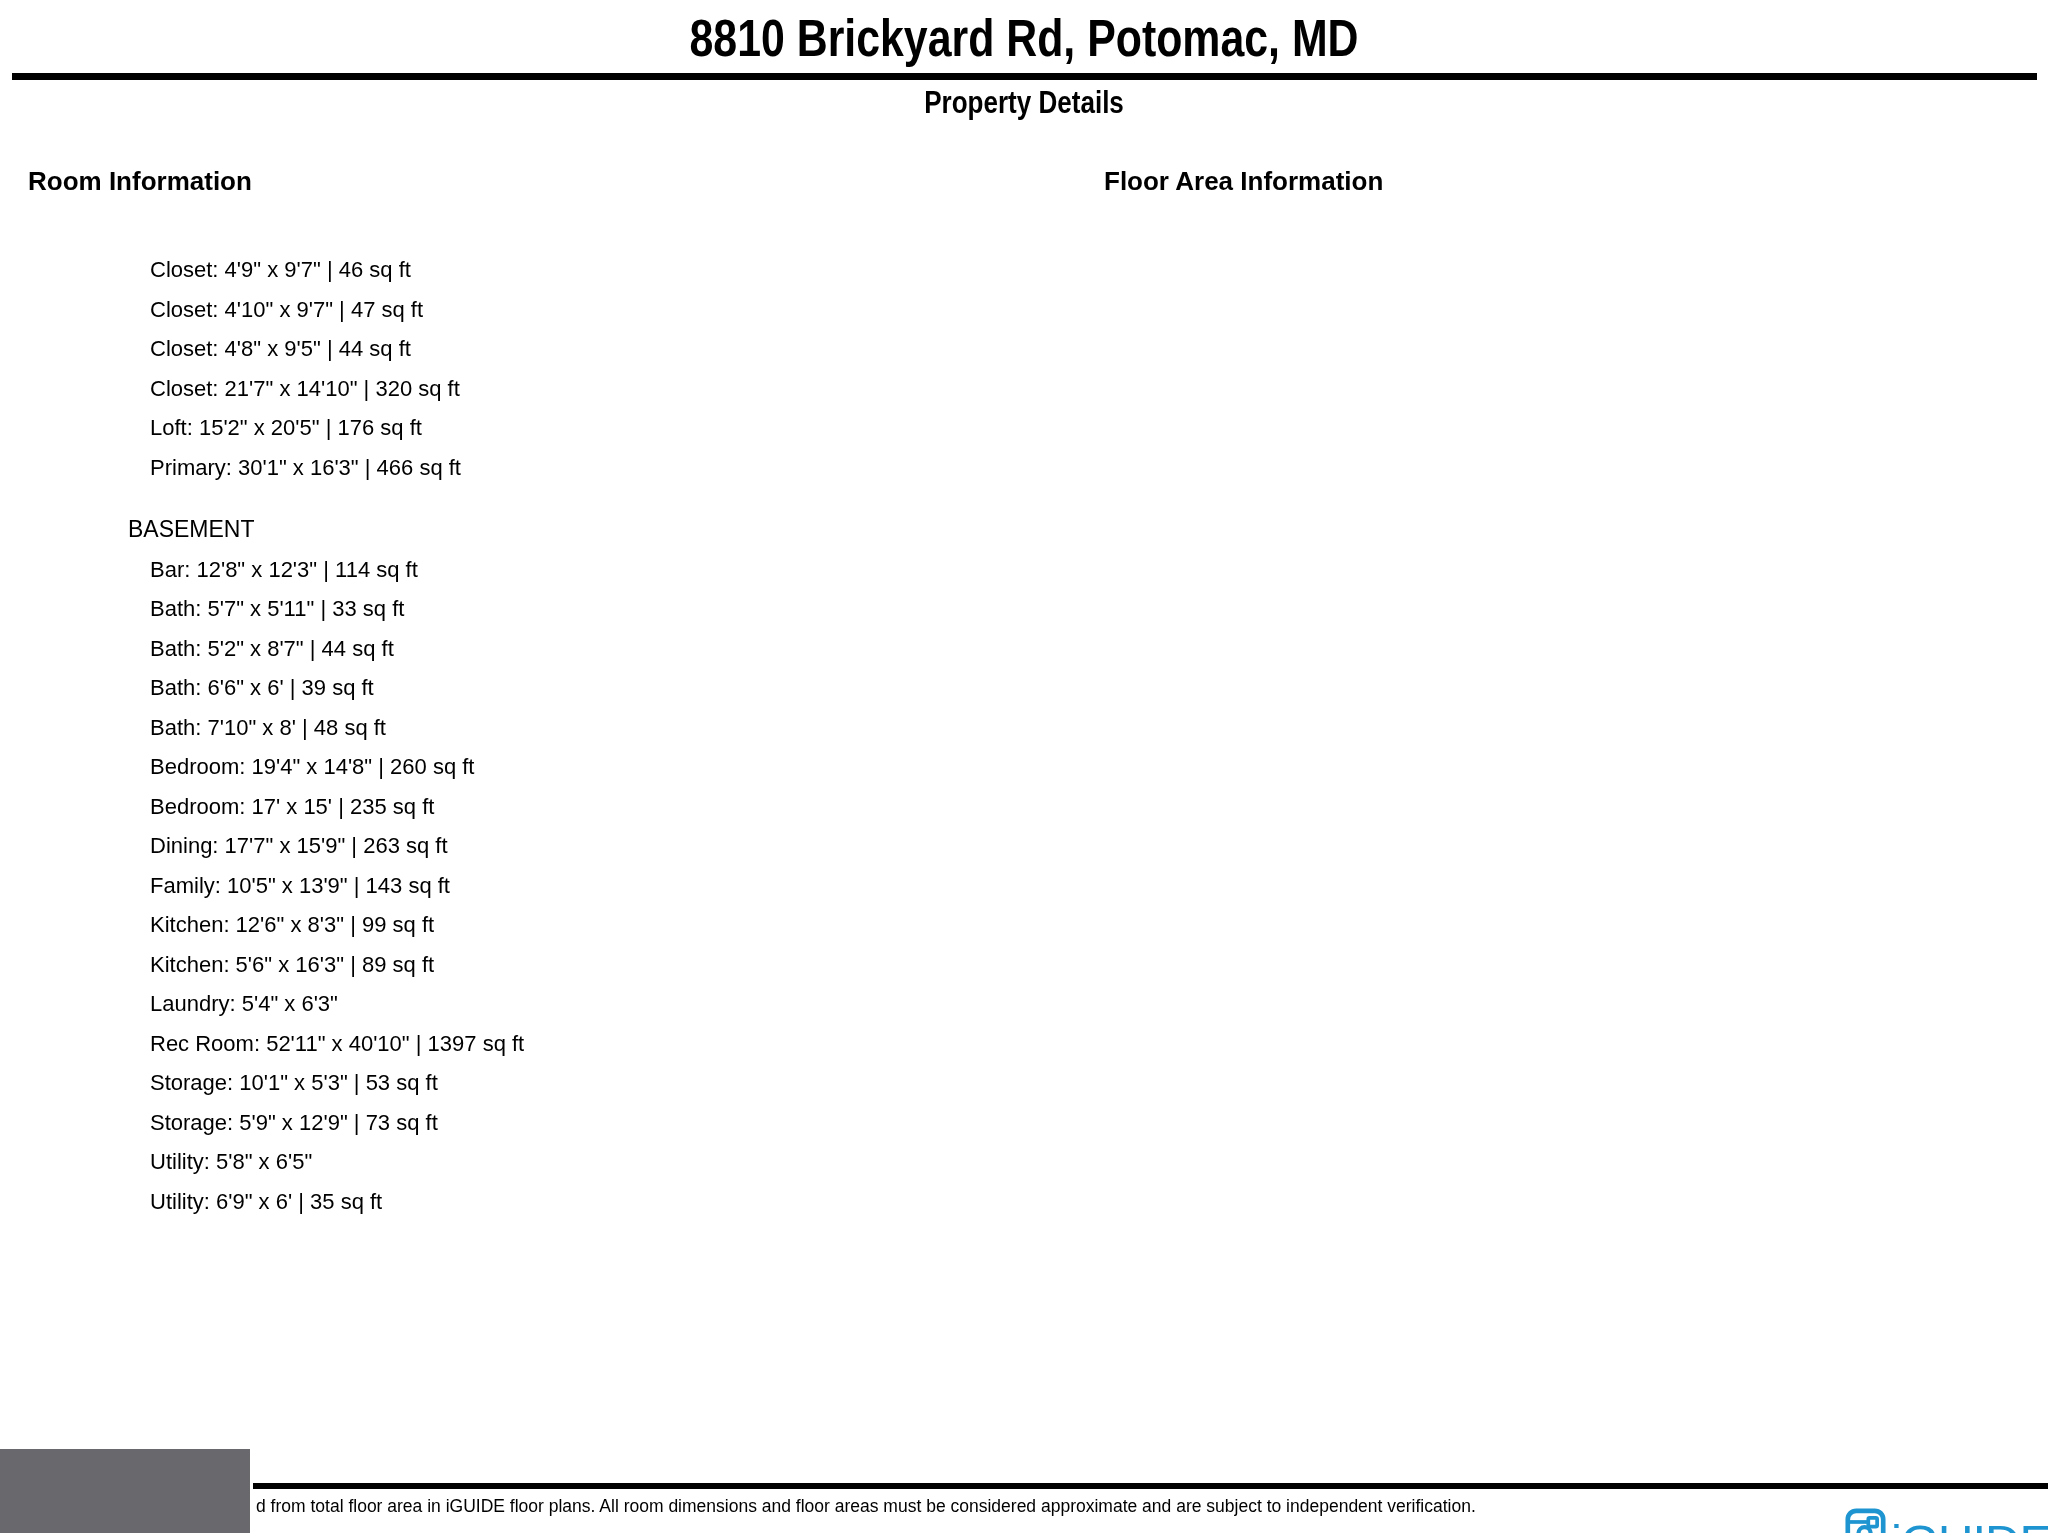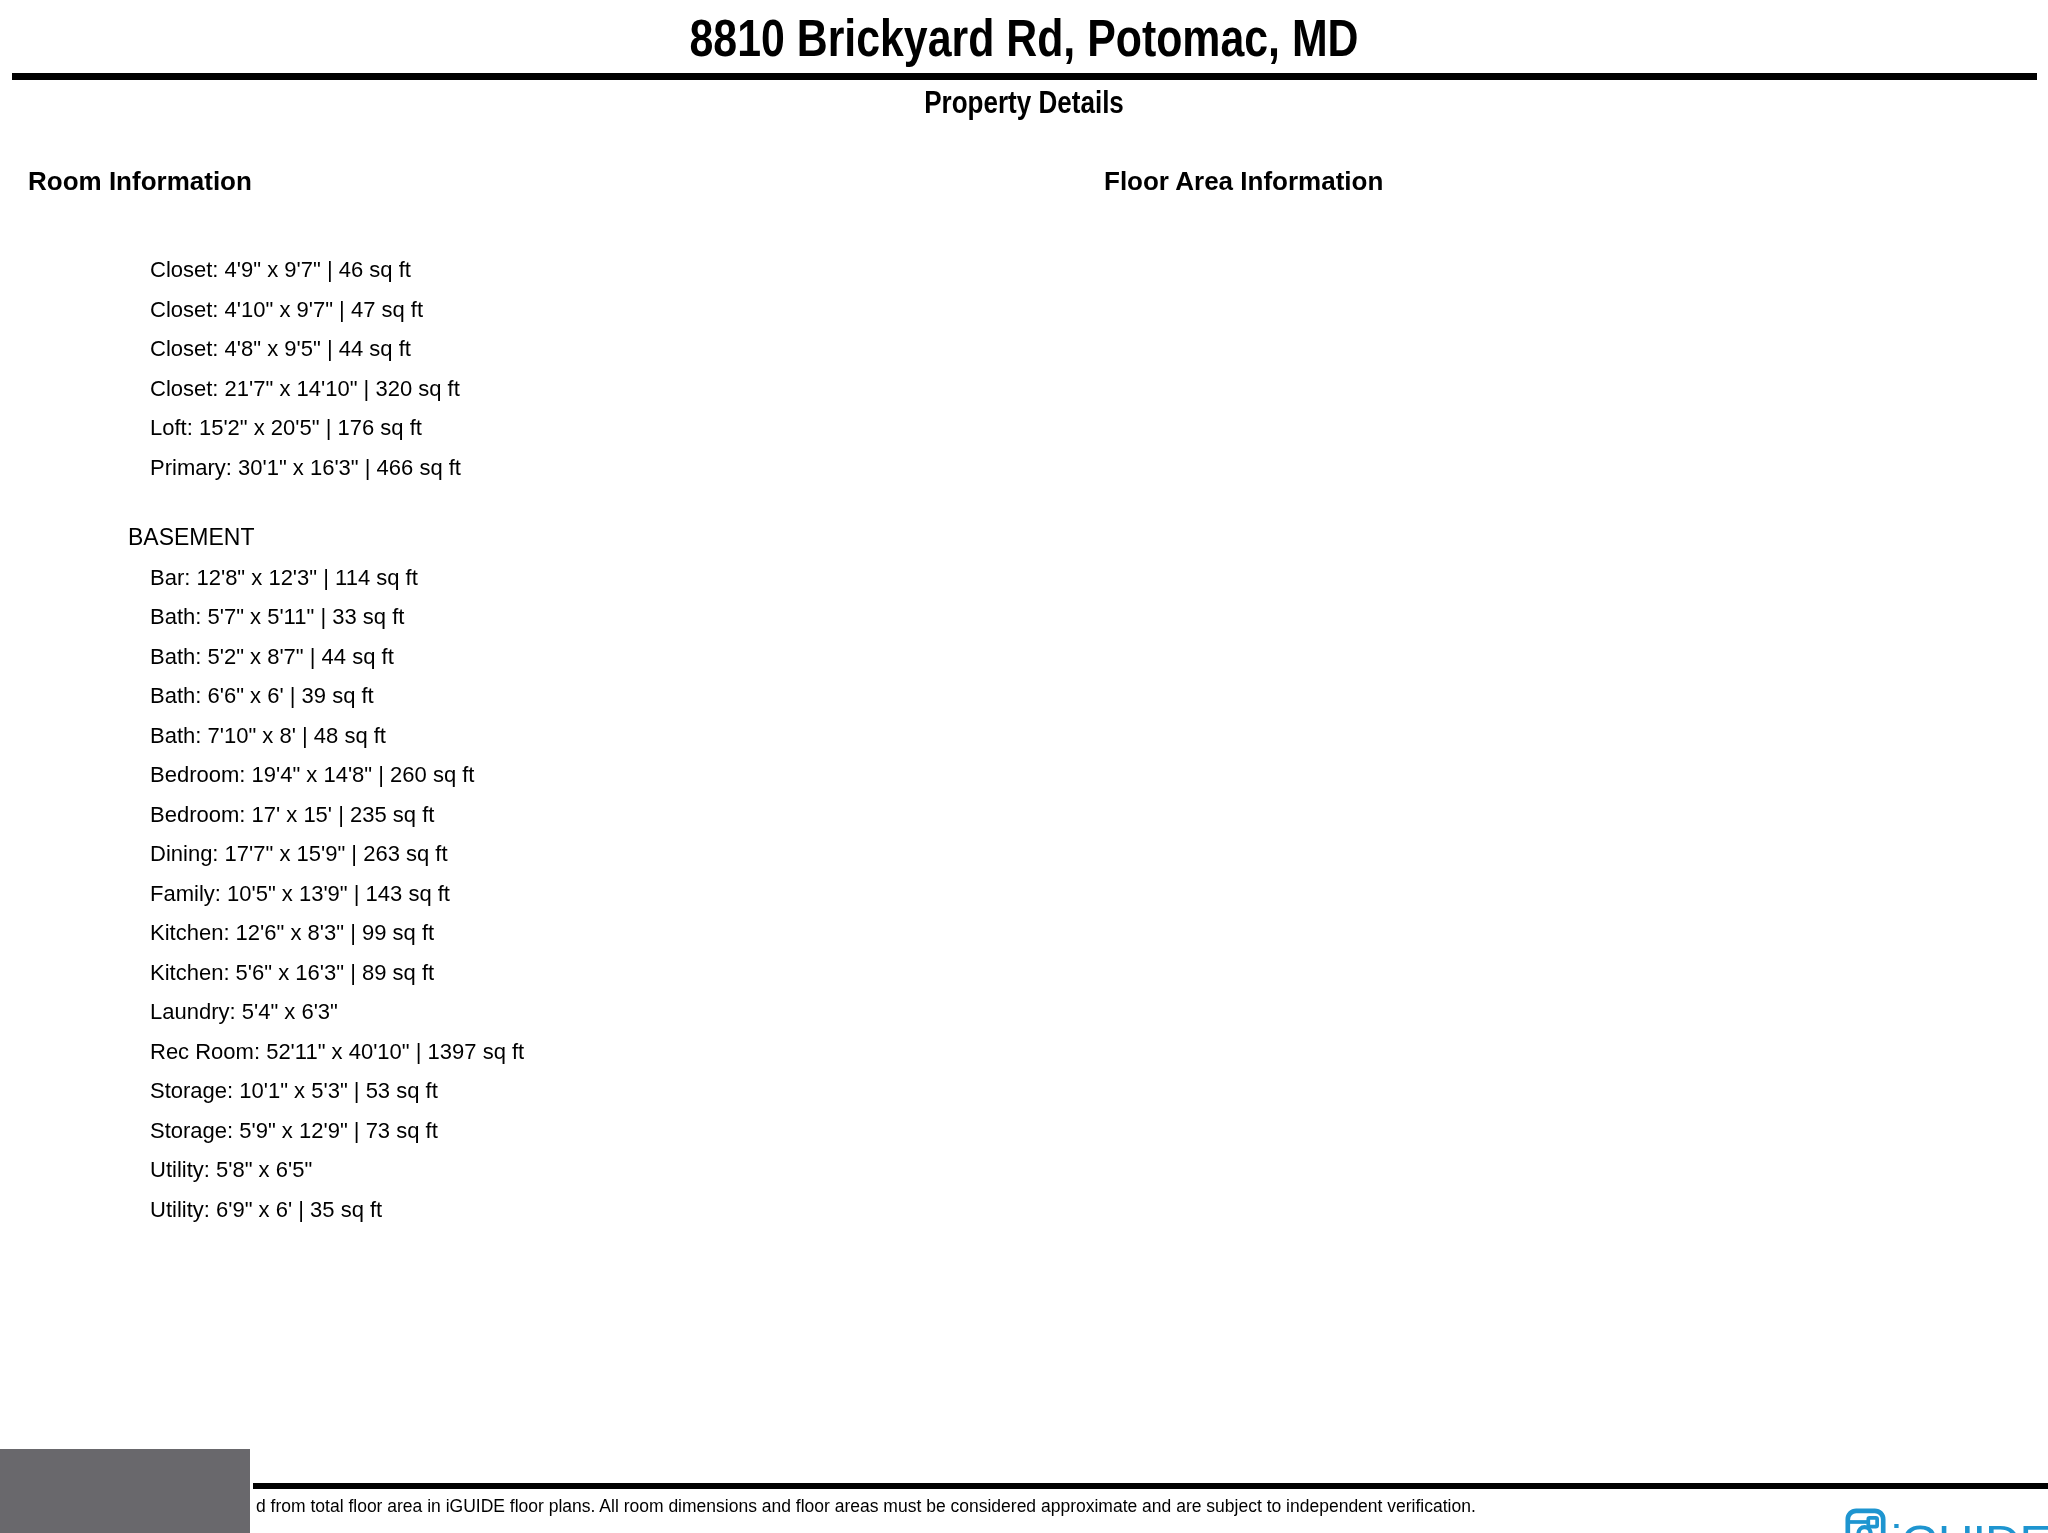--- a/index.html
+++ b/index.html
@@ -32,21 +32,21 @@
   }
   .heading-right {
     position: absolute; left: 1057px; top: 166px;
     font-size: 26px; font-weight: bold; white-space: nowrap; margin-left: 47px;
   }
   .room-list {
     position: absolute; left: 128px; top: 250px;
     font-size: 22px; line-height: 39.5px; white-space: nowrap;
   }
   .room-item { padding-left: 22px; }
-  .group-label { font-size: 23px; margin-top: 31px; }
+  .group-label { font-size: 23px; margin-top: 23px; }
 
   
   .footer-rule {
     position: absolute; left: 253px; top: 1483px; right: 0; height: 6px;
     background: #000;
   }
   .disclaimer {
     position: absolute; left: 256px; top: 1496px;
     font-size: 17.5px; white-space: nowrap; color: #000; text-align: right;
   }

